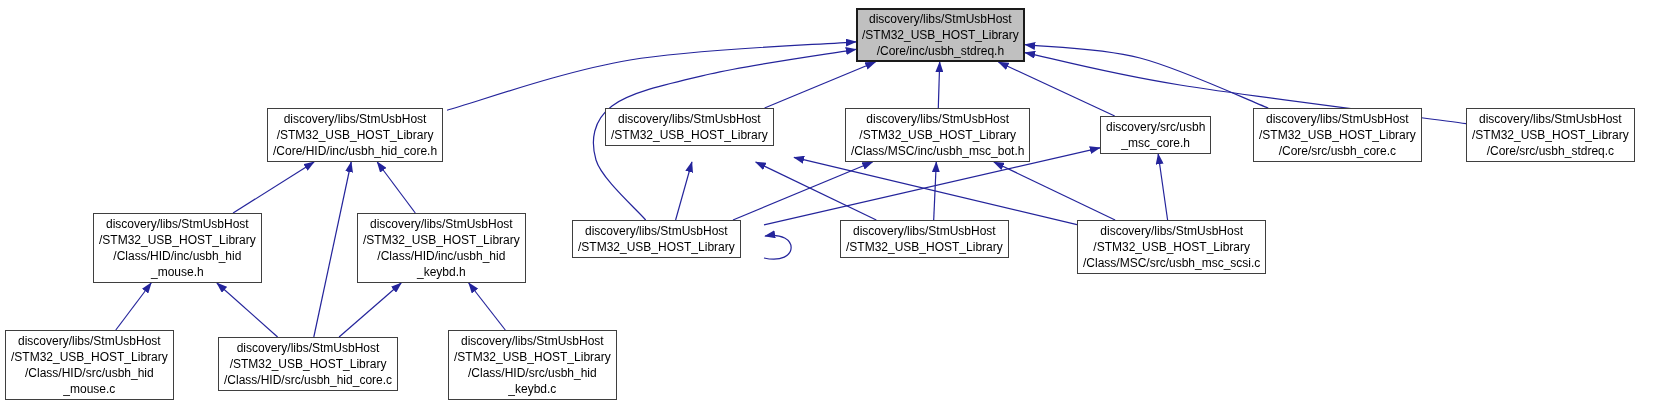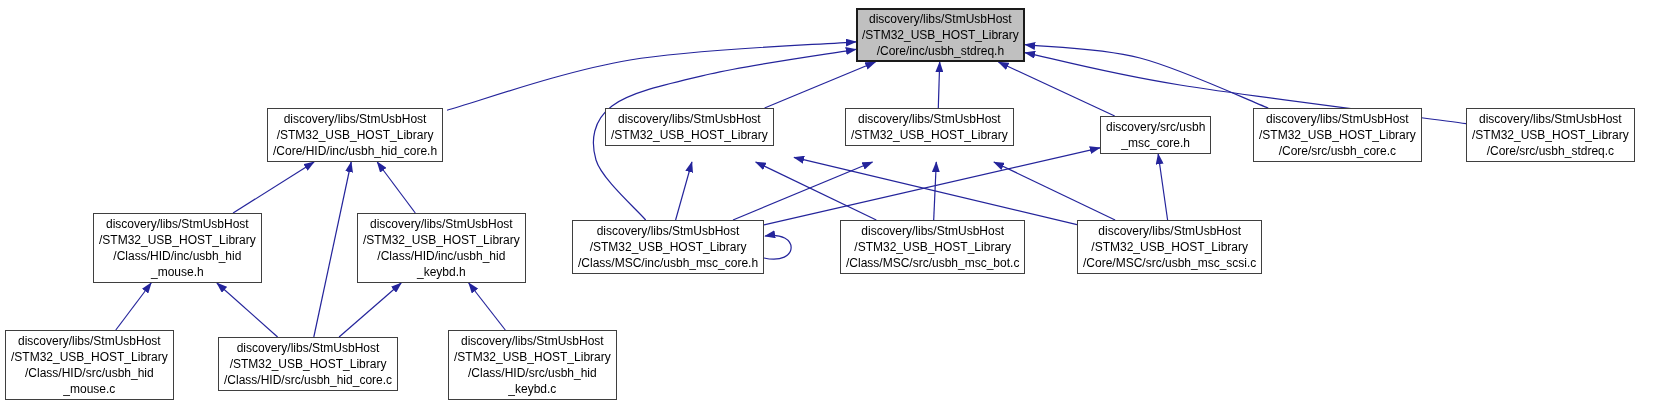--- a/index.html
+++ b/index.html
@@ -56,20 +56,21 @@
       <div>/STM32_USB_HOST_Library</div>
       <div>/Core/HID/inc/usbh_hid_core.h</div>
     </div>
     <div class="node" id="node-msc_scsi_h" style="left: 605px; top: 108px;">
       <div>discovery/libs/StmUsbHost</div>
       <div>/STM32_USB_HOST_Library</div>
     </div>
     <div class="node" id="node-msc_bot_h" style="left: 845px; top: 108px;">
       <div>discovery/libs/StmUsbHost</div>
       <div>/STM32_USB_HOST_Library</div>
+      <div>/Class/MSC/inc/usbh_msc_bot.h</div>
     </div>
     <div class="node" id="node-src_msc_core_h" style="left: 1100px; top: 116px;">
       <div>discovery/src/usbh</div>
       <div>_msc_core.h</div>
     </div>
     <div class="node" id="node-usbh_core_c" style="left: 1253px; top: 108px;">
       <div>discovery/libs/StmUsbHost</div>
       <div>/STM32_USB_HOST_Library</div>
       <div>/Core/src/usbh_core.c</div>
     </div>
@@ -86,31 +87,29 @@
     </div>
     <div class="node" id="node-hid_keybd_h" style="left: 357px; top: 213px;">
       <div>discovery/libs/StmUsbHost</div>
       <div>/STM32_USB_HOST_Library</div>
       <div>/Class/HID/inc/usbh_hid</div>
       <div>_keybd.h</div>
     </div>
     <div class="node" id="node-msc_core_h" style="left: 572px; top: 220px;">
       <div>discovery/libs/StmUsbHost</div>
       <div>/STM32_USB_HOST_Library</div>
-      <div>/Class/MSC/inc/usbh_msc_core.h</div>
     </div>
     <div class="node" id="node-msc_bot_c" style="left: 840px; top: 220px;">
       <div>discovery/libs/StmUsbHost</div>
       <div>/STM32_USB_HOST_Library</div>
-      <div>/Class/MSC/src/usbh_msc_bot.c</div>
     </div>
     <div class="node" id="node-msc_scsi_c" style="left: 1077px; top: 220px;">
       <div>discovery/libs/StmUsbHost</div>
       <div>/STM32_USB_HOST_Library</div>
-      <div>/Core/MSC/src/usbh_msc_scsi.c</div>
+      <div>/Class/MSC/src/usbh_msc_scsi.c</div>
     </div>
     <div class="node" id="node-hid_mouse_c" style="left: 5px; top: 330px;">
       <div>discovery/libs/StmUsbHost</div>
       <div>/STM32_USB_HOST_Library</div>
       <div>/Class/HID/src/usbh_hid</div>
       <div>_mouse.c</div>
     </div>
     <div class="node" id="node-hid_core_c" style="left: 218px; top: 337px;">
       <div>discovery/libs/StmUsbHost</div>
       <div>/STM32_USB_HOST_Library</div>

